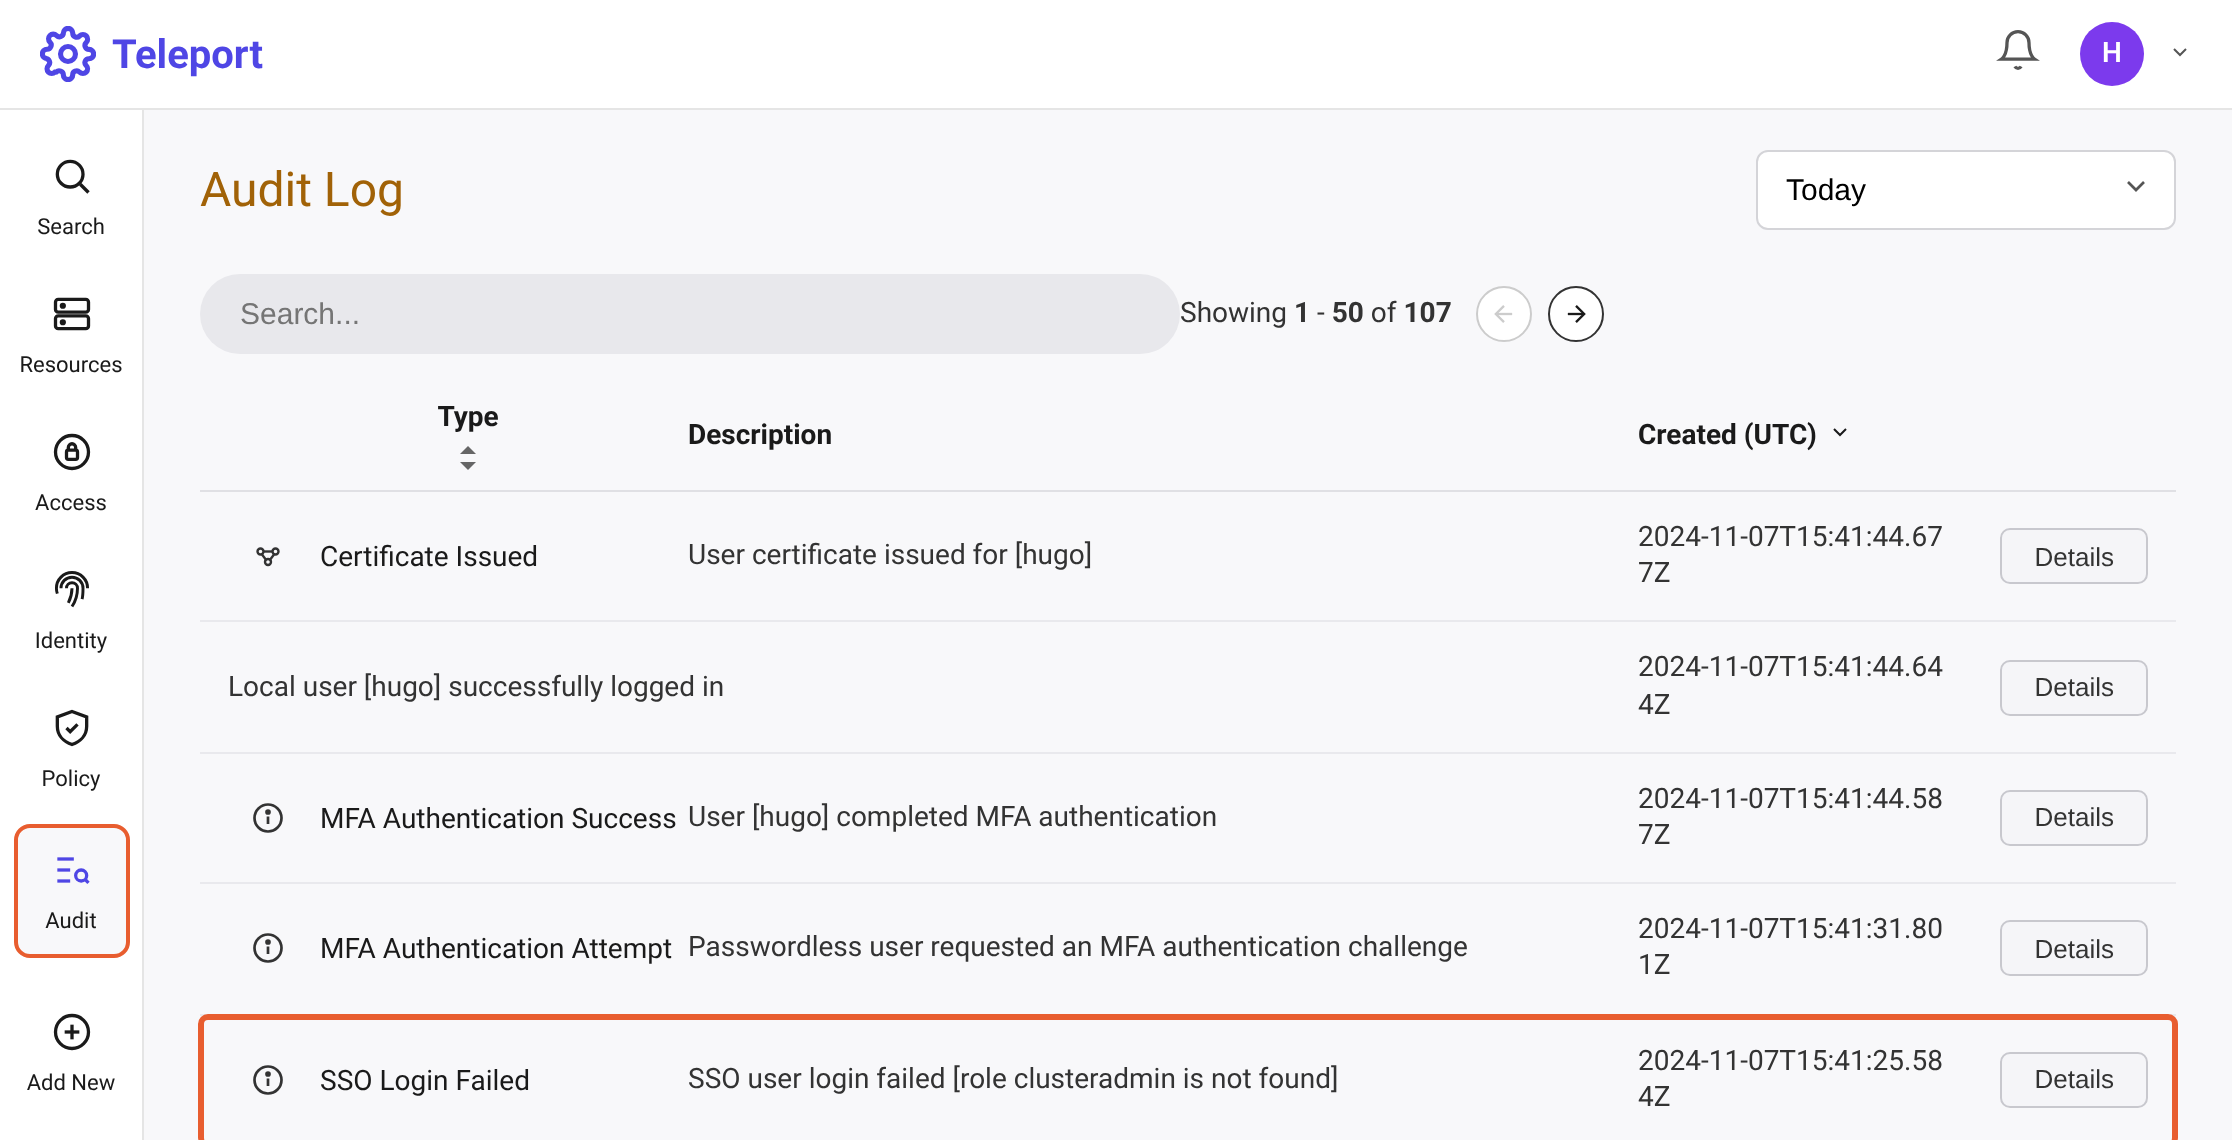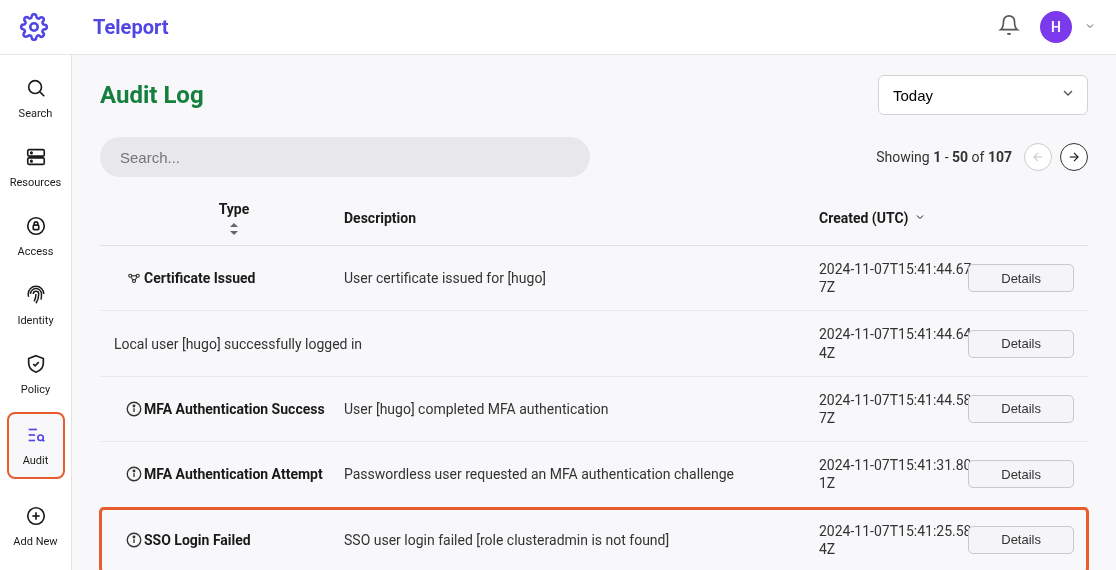--- a/index.html
+++ b/index.html
@@ -3,68 +3,68 @@
   <meta charset="utf-8">
   <style>
     * { box-sizing: border-box; margin: 0; padding: 0; }
     body { font-family: -apple-system, BlinkMacSystemFont, 'Segoe UI', Roboto, sans-serif; background: #f5f5f7; color: #1a1a1a; overflow: hidden; }
     
     .app { display: flex; flex-direction: column; width: 1116px; height: 570px; background: #fff; }
     
     .topbar { height: 55px; display: flex; align-items: center; justify-content: space-between; padding: 0 20px; border-bottom: 1px solid #e5e5e5; background: #fff; }
     .logo { display: flex; align-items: center; gap: 8px; }
     .logo-icon { display: flex; align-items: center; }
-    .logo-text { font-size: 20px; font-weight: 700; color: #4f46e5; margin-left: 37px; }
+    .logo-text { font-size: 20px; font-weight: 700; color: #4f46e5; }
     .topbar-right { display: flex; align-items: center; gap: 20px; }
     .notif-icon { color: #555; cursor: pointer; }
     .avatar { width: 32px; height: 32px; border-radius: 50%; background: #7c3aed; color: #fff; display: flex; align-items: center; justify-content: center; font-weight: 600; font-size: 14px; cursor: pointer; }
     .user-chevron { color: #555; font-size: 12px; margin-left: -8px; }
     
     .body { display: flex; flex: 1; overflow: hidden; }
     
     .sidebar { width: 72px; border-right: 1px solid #e5e5e5; display: flex; flex-direction: column; align-items: center; padding-top: 12px; background: #fff; }
     .nav-item { width: 58px; display: flex; flex-direction: column; align-items: center; gap: 4px; padding: 10px 0; cursor: pointer; border-radius: 8px; margin-bottom: 6px; }
     .nav-item .nav-icon { color: #1a1a1a; }
     .nav-item .nav-label { font-size: 11px; color: #1a1a1a; }
     .nav-item.active { border: 2px solid #e85d2f; background: #f8f8fa; justify-content: center; }
     .nav-item.add { margin-top: 10px; }
     
     .main { flex: 1; padding: 20px 28px; overflow: auto; background: #f8f8fa; }
     .page-header { display: flex; align-items: center; justify-content: space-between; margin-bottom: 22px; }
-    .page-title { font-size: 24px; font-weight: 700; color: #15803d; }
+    .page-title { font-size: 24px; font-weight: 400; color: #a16207; }
     .date-select { position: relative; }
     .date-select select { appearance: none; width: 210px; height: 40px; border: 1px solid #d4d4d8; border-radius: 6px; padding: 0 14px; font-size: 15px; background: #fff; cursor: pointer; }
     .date-select .chev { position: absolute; right: 12px; top: 50%; transform: translateY(-50%); pointer-events: none; color: #555; }
     
-    .toolbar { display: flex; align-items: center; justify-content: space-between; margin-bottom: 14px; }
+    .toolbar { display: flex; align-items: center; justify-content: flex-start; margin-bottom: 14px; }
     .search-wrap { flex: 0 0 490px; }
     .search-input { width: 100%; height: 40px; border: none; border-radius: 20px; background: #e8e8ec; padding: 0 20px; font-size: 15px; outline: none; }
     .pager { display: flex; align-items: center; gap: 12px; }
     .pager-text { font-size: 14px; color: #333; }
     .pager-text b { font-weight: 700; }
     .pager-btns { display: flex; gap: 8px; }
     .pager-btn { width: 28px; height: 28px; border-radius: 50%; border: 1.5px solid #333; display: flex; align-items: center; justify-content: center; cursor: pointer; background: #fff; }
     .pager-btn.disabled { border-color: #ccc; color: #ccc; cursor: default; }
     
     .table { width: 100%; }
     .table-head { display: flex; align-items: center; padding: 10px 14px; border-bottom: 1px solid #e0e0e4; font-size: 14px; font-weight: 700; }
     .col-type { width: 230px; padding-left: 10px; display: flex; align-items: center; gap: 6px; flex-direction: column; }
     .col-desc { flex: 1; }
     .col-date { width: 155px; display: flex; align-items: center; gap: 6px; }
     .col-act { width: 100px; text-align: right; }
     .sort-icon { display: inline-flex; flex-direction: column; line-height: 0; color: #666; }
     
     .table-row { display: flex; align-items: center; padding: 14px; border-bottom: 1px solid #e9e9ed; font-size: 14px; }
     .table-row.highlighted { outline: 3px solid #e85d2f; outline-offset: -2px; border-radius: 4px; }
-    .row-type { width: 230px; display: flex; align-items: center; padding-left: 10px; font-weight: 700; }
+    .row-type { width: 230px; display: flex; align-items: flex-end; gap: 16px; padding-left: 10px; font-weight: 400; }
     .row-type .ev-icon { width: 20px; display: flex; justify-content: center; color: #333; }
     .row-desc { flex: 1; color: #333; }
     .row-date { width: 155px; color: #333; line-height: 1.3; word-break: break-all; }
     .row-act { width: 100px; display: flex; justify-content: flex-end; }
-    .details-btn { height: 28px; padding: 0 32px; border: 1px solid #c8c8ce; border-radius: 5px; background: #f5f5f8; font-size: 13px; font-weight: 500; cursor: pointer; color: #333; }
+    .details-btn { height: 28px; padding: 0 16px; border: 1px solid #c8c8ce; border-radius: 5px; background: #f5f5f8; font-size: 13px; font-weight: 500; cursor: pointer; color: #333; }
   </style>
 </head>
 <body>
 
 <div class="app">
 
   <div class="topbar">
     <div class="logo">
       <span class="logo-icon">
         <svg width="28" height="28" viewBox="0 0 24 24" fill="none" stroke="#4f46e5" stroke-width="2.2">

